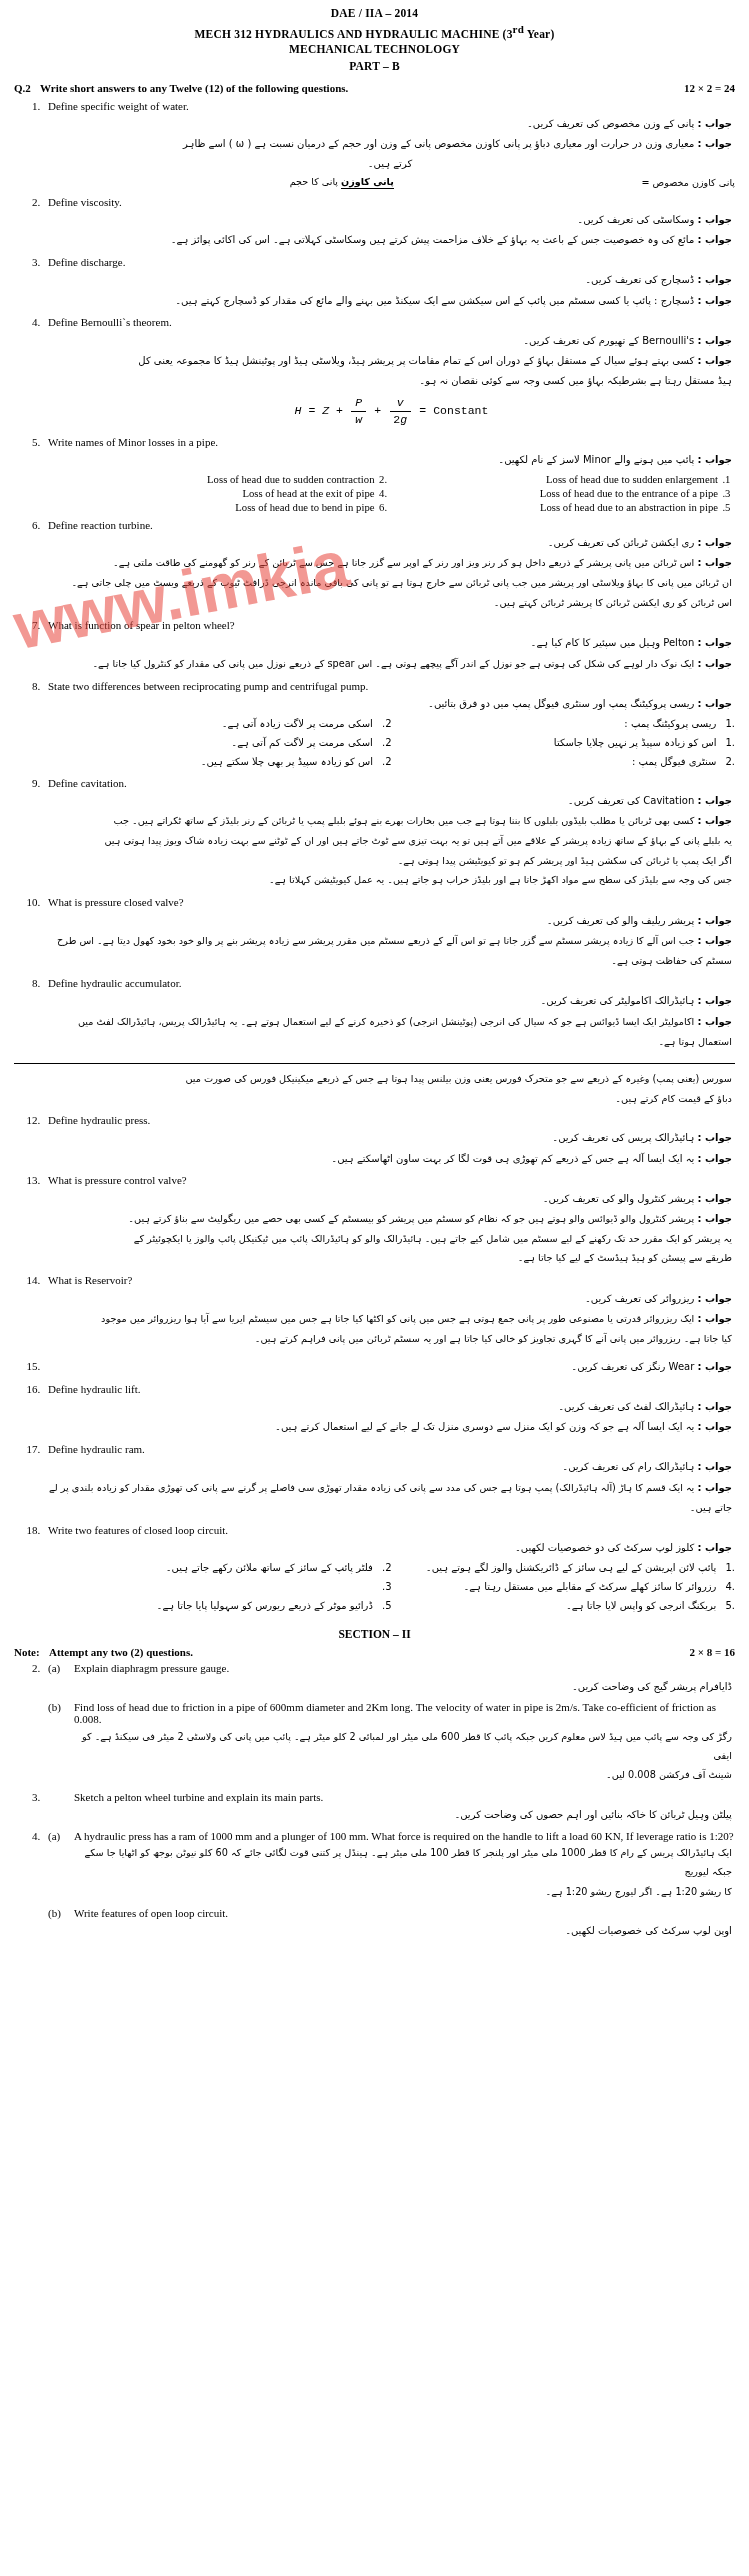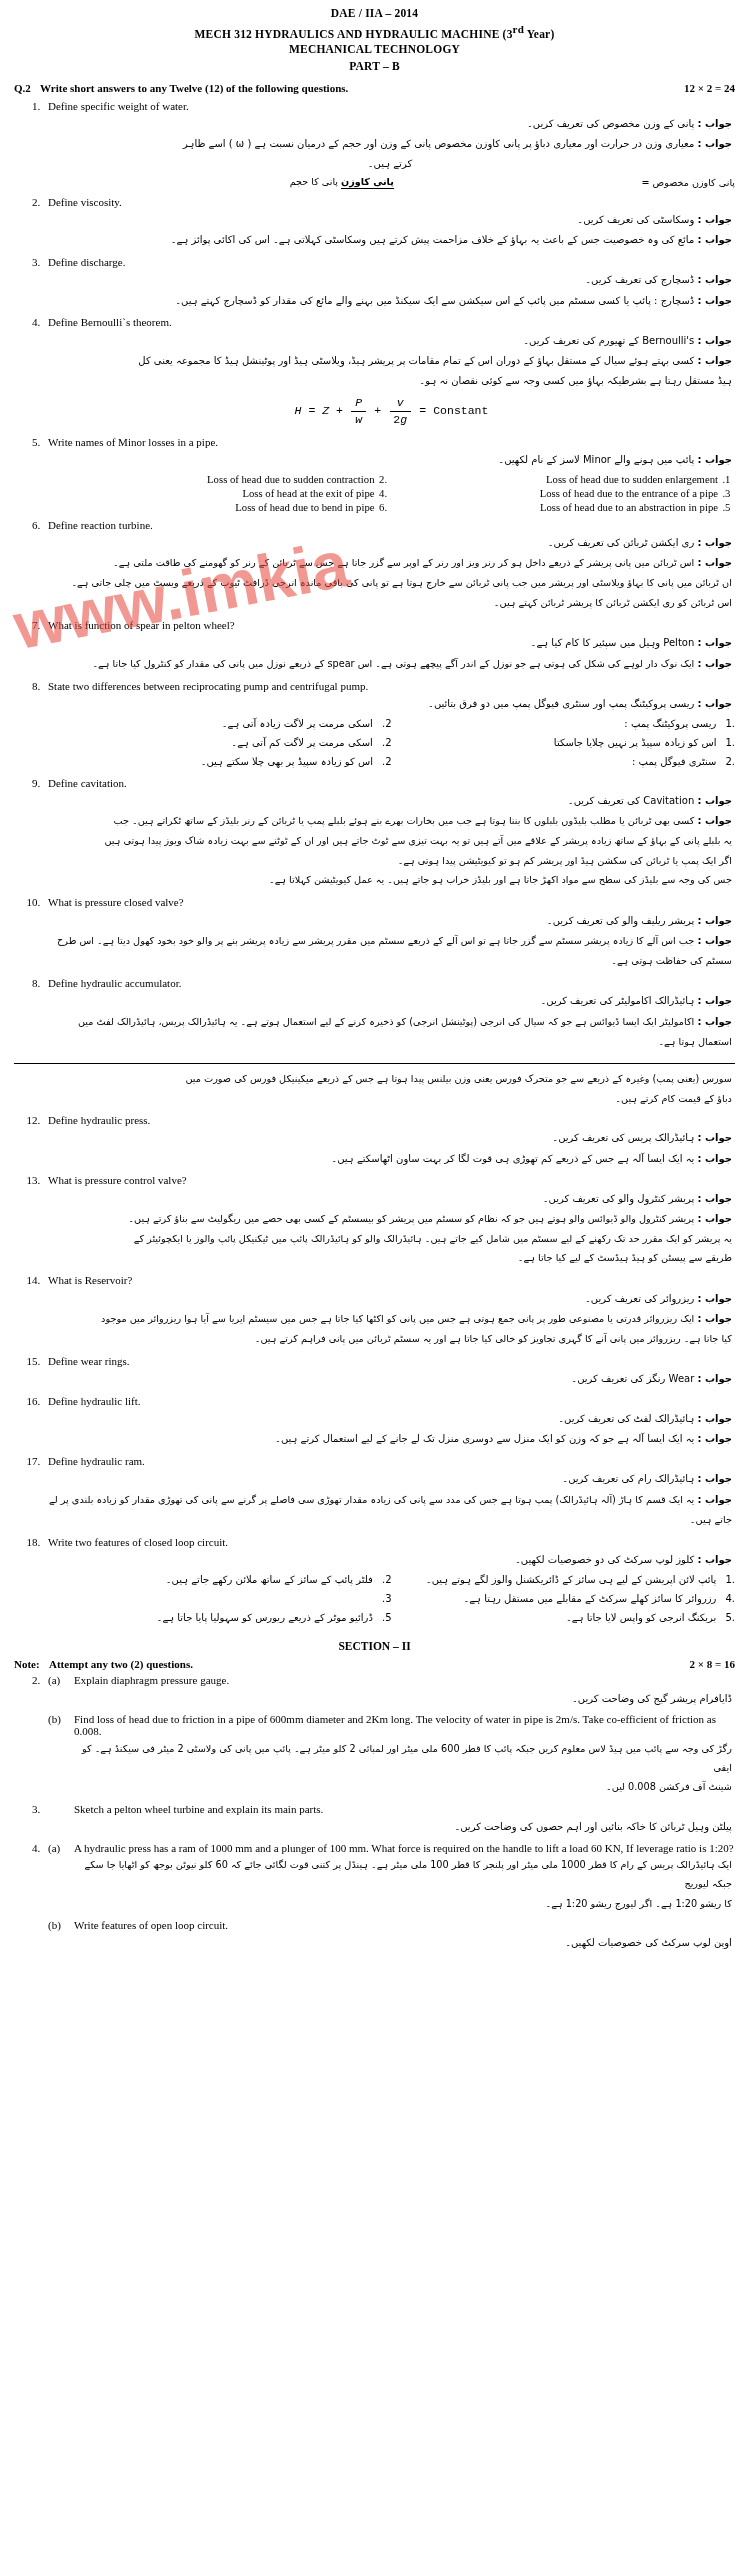--- a/index.html
+++ b/index.html
@@ -460,21 +460,20 @@
         <p><span class="tag">جواب :</span> <span>ریزروائر کی تعریف کریں۔</span></p>
         <p><span class="tag">جواب :</span> <span class="small">ایک ریزروائر قدرتی یا مصنوعی طور پر پانی جمع ہوتی ہے جس میں پانی کو اکٹھا کیا جاتا ہے جس میں سیسٹم ایریا سے آیا ہوا ریزروائر میں موجود</span></p>
         <p class="small">کیا جاتا ہے۔ ریزروائر میں پانی آنے کا گہری تجاویز کو خالی کیا جاتا ہے اور یہ سسٹم ٹربائن میں پانی فراہم کرتے ہیں۔</p>
       </div>
     </div>
   </div>
 
   <div class="item">
     <div class="num">15.</div>
     <div class="body">
-      <div class="eng">Define wear rings.</div>
       <div class="ans">
         <p><span class="tag">جواب :</span> <span>Wear رنگز کی تعریف کریں۔</span></p>
       </div>
     </div>
   </div>
 
   <div class="item">
     <div class="num">16.</div>
     <div class="body">
       <div class="eng">Define hydraulic lift.</div>

